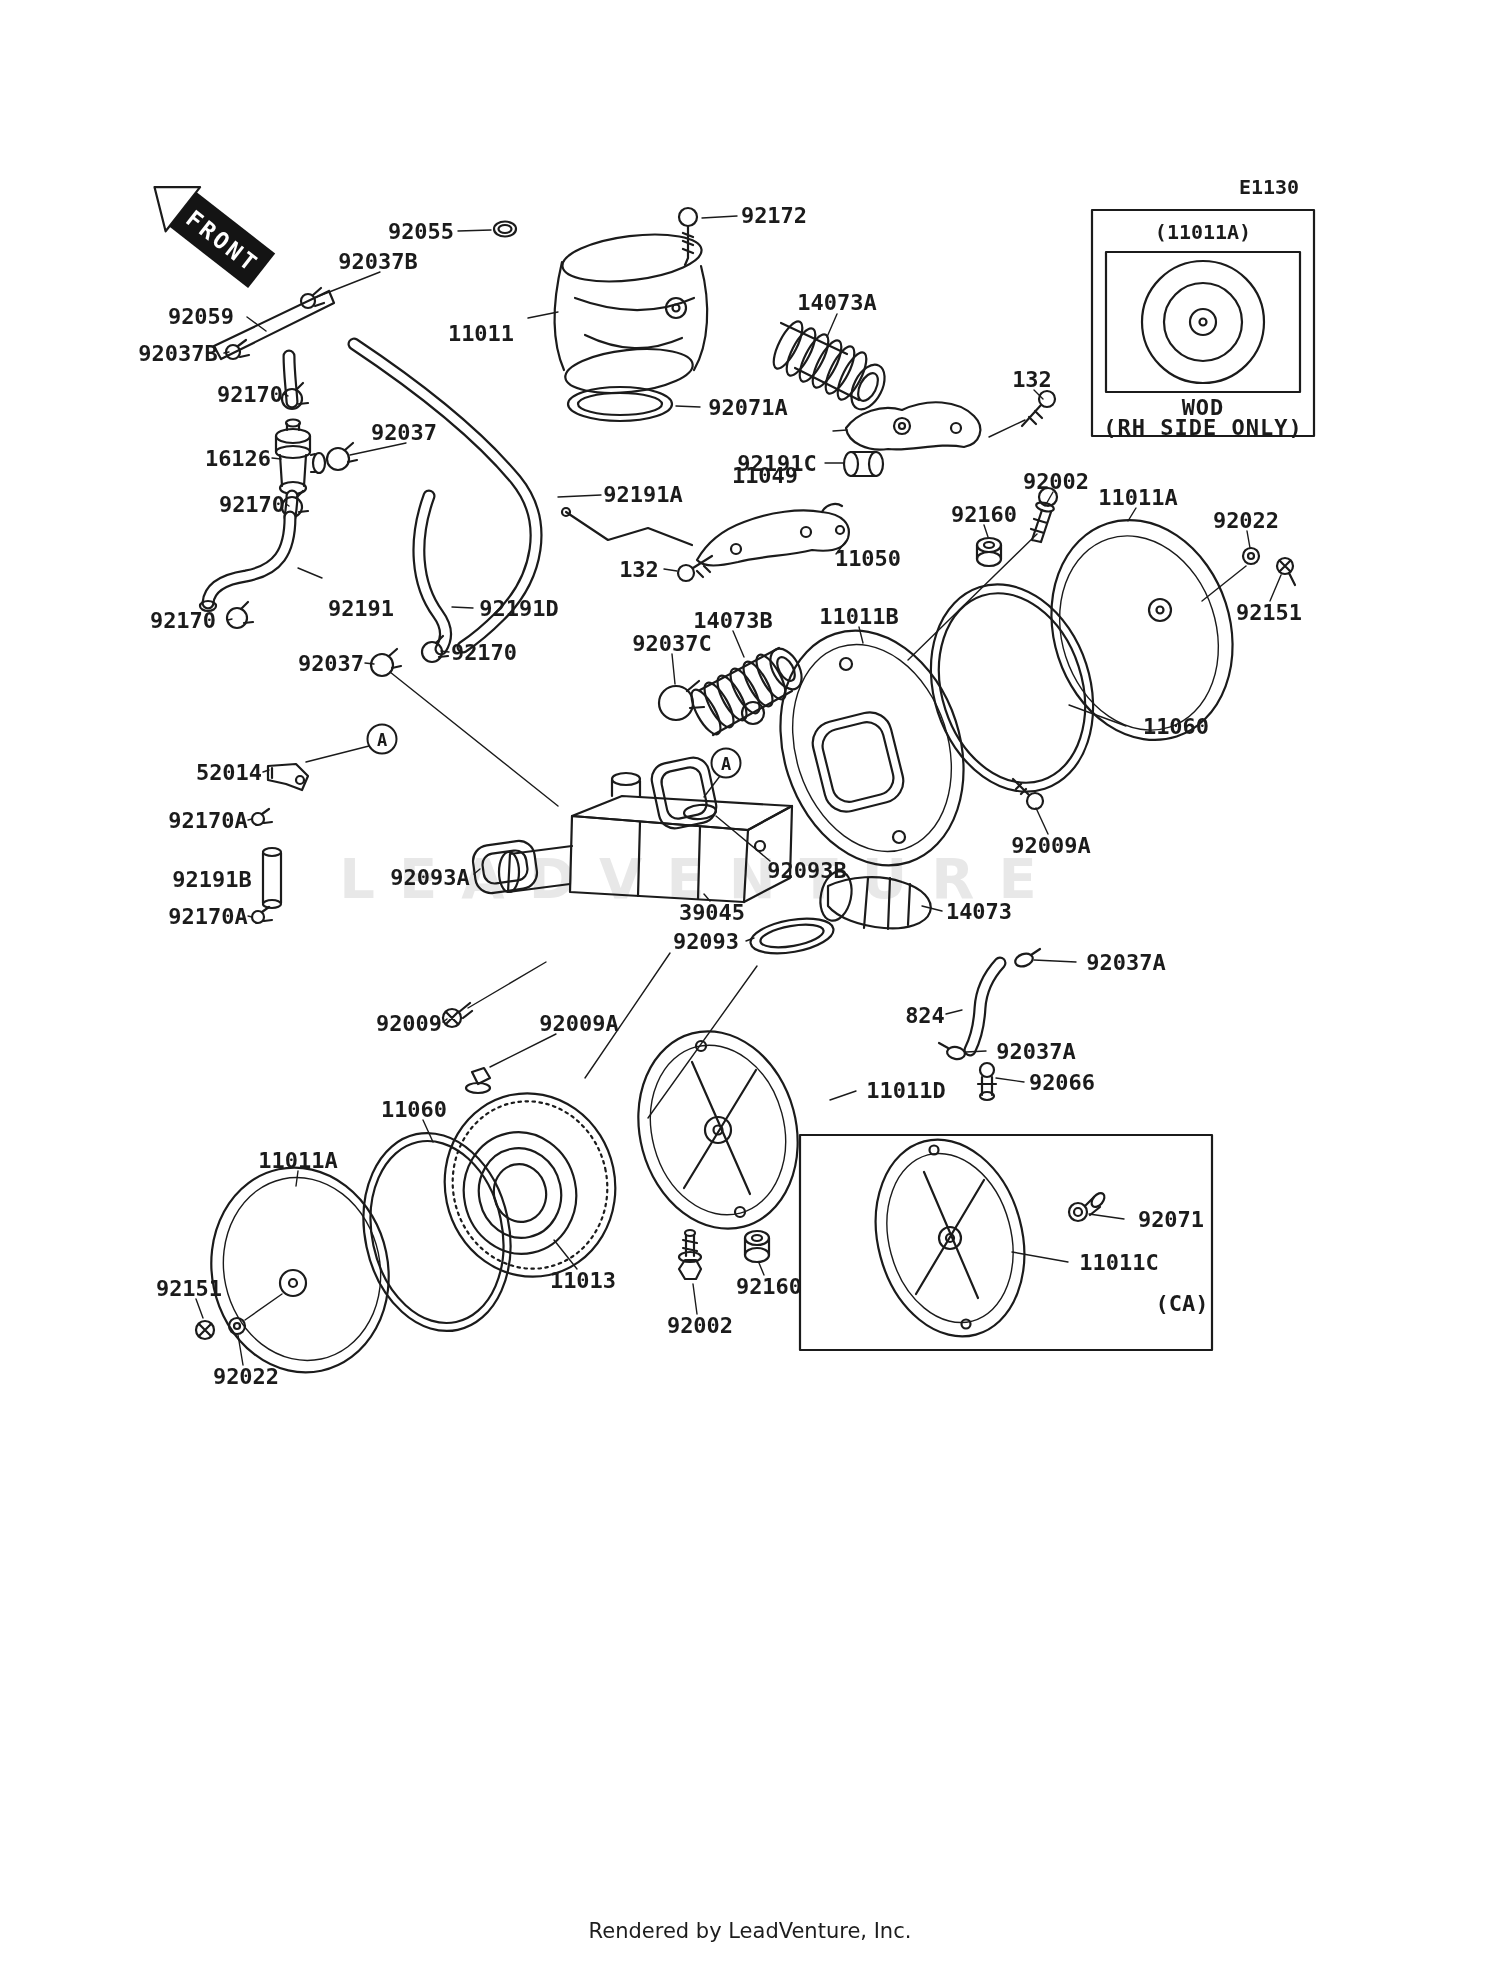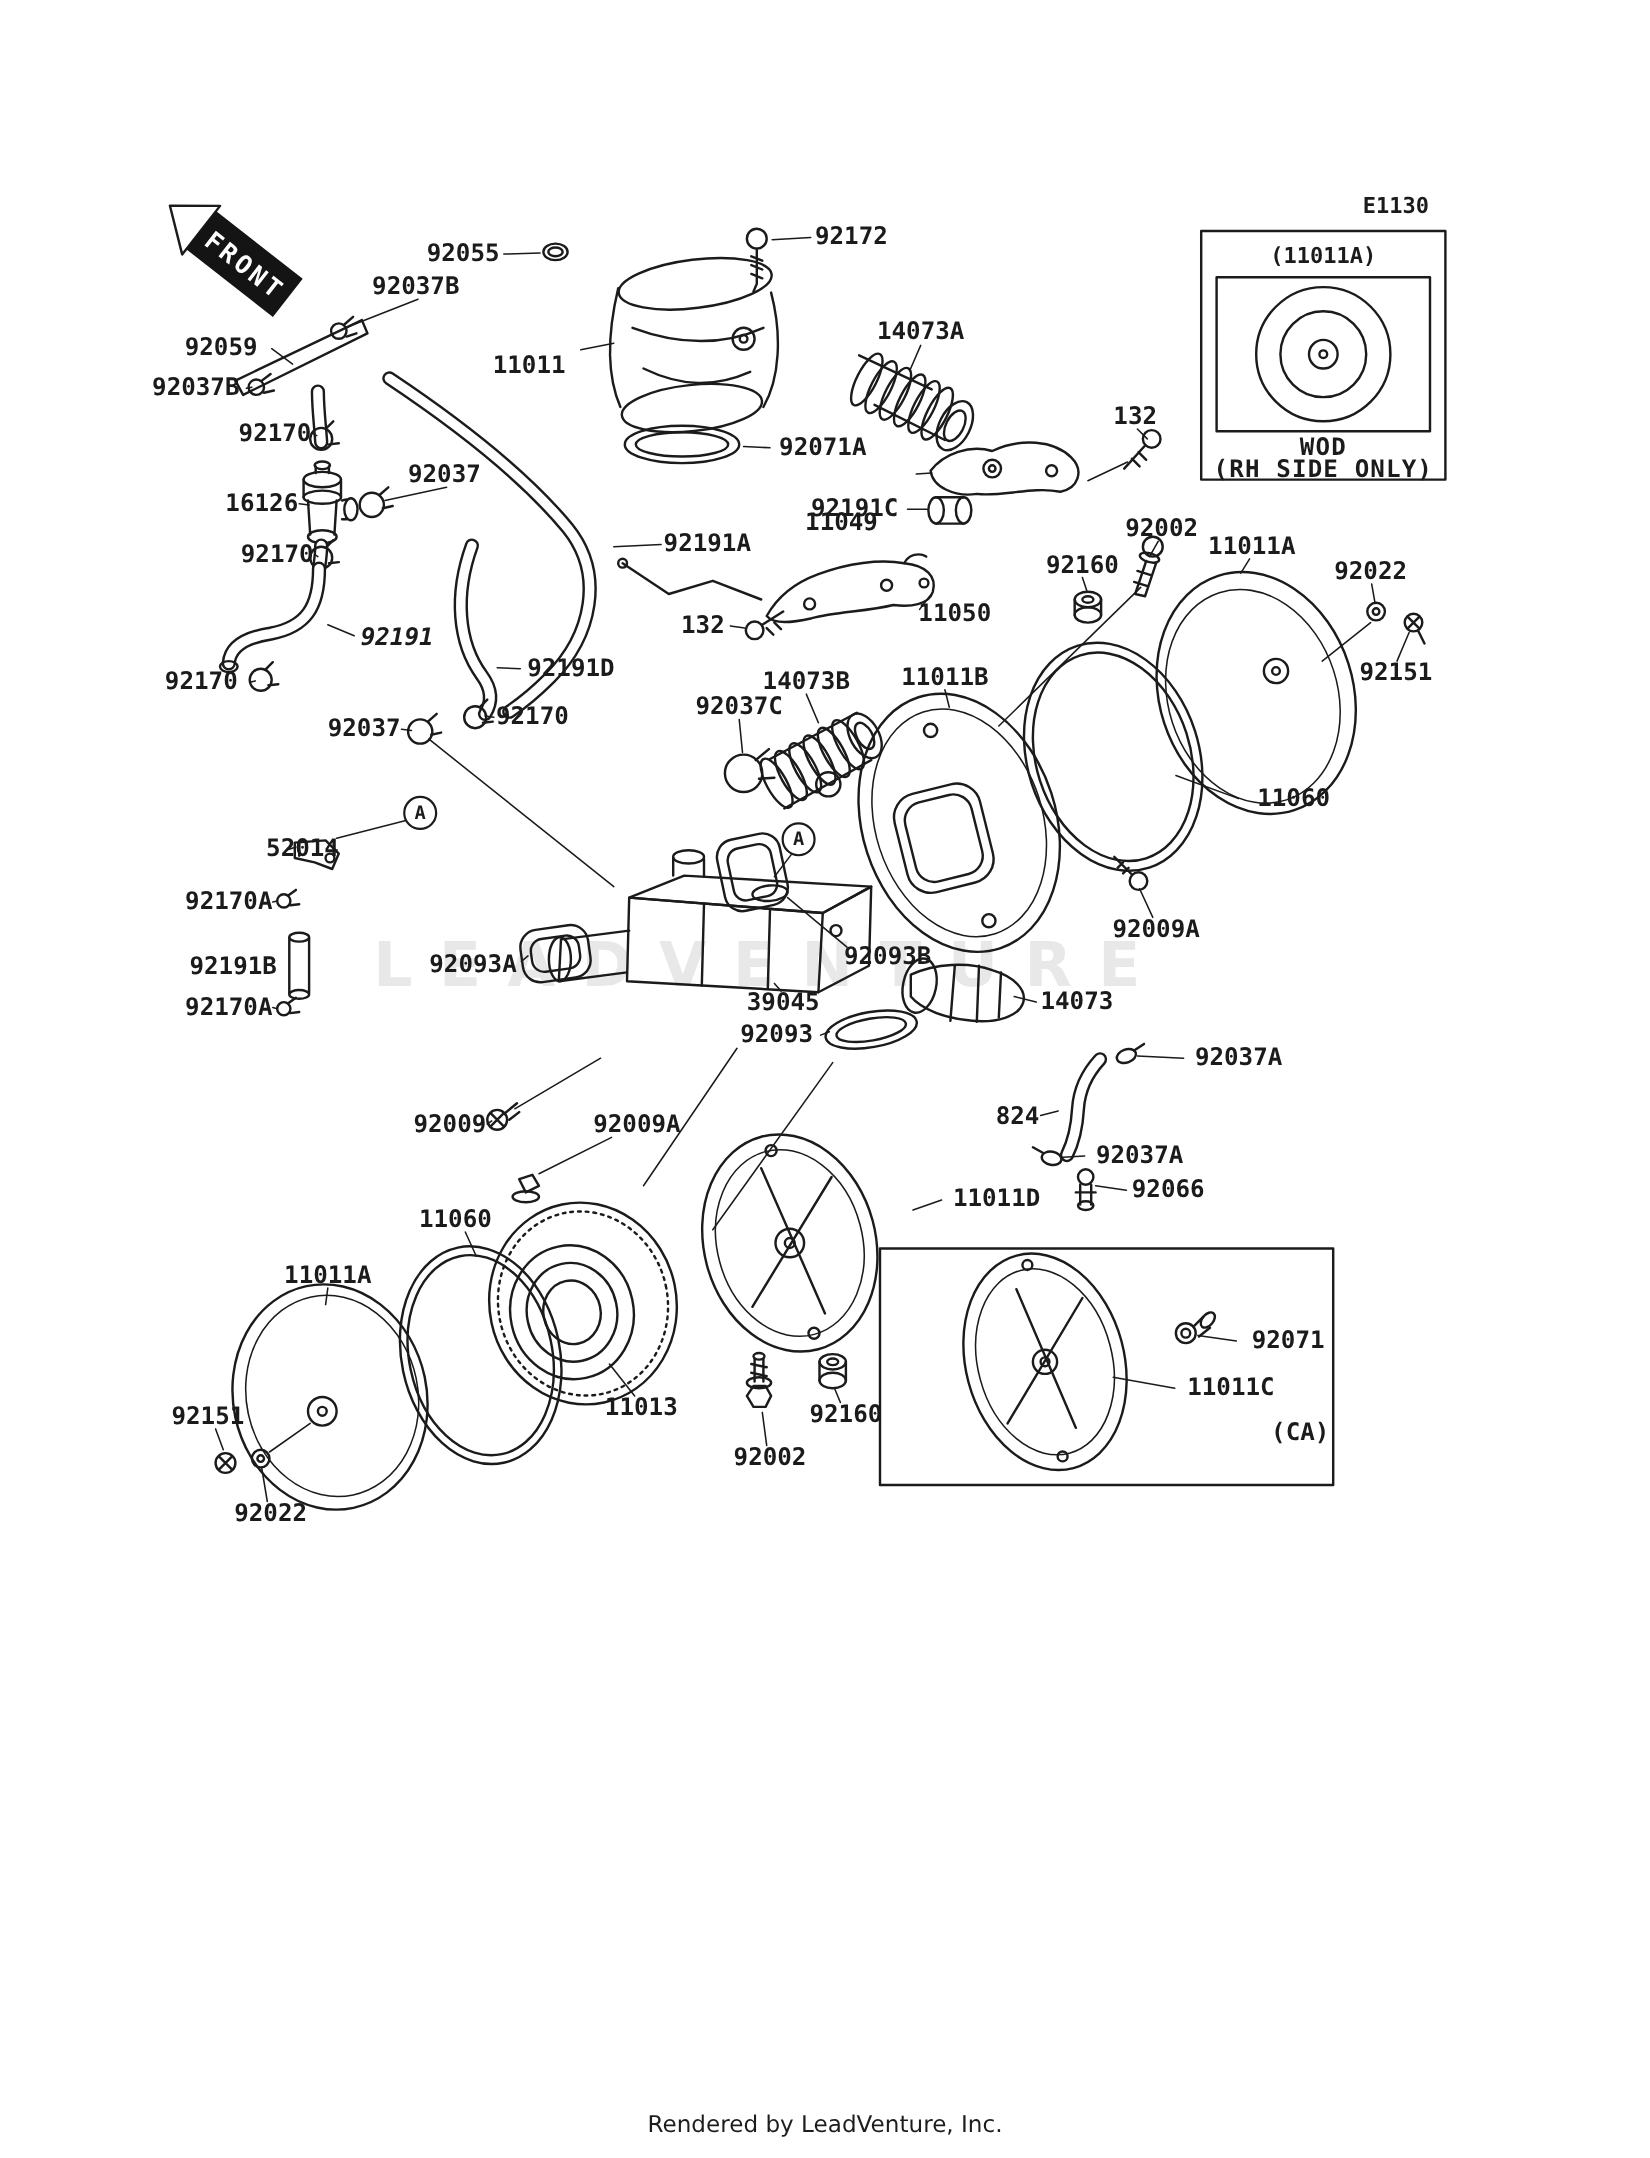--- a/index.html
+++ b/index.html
@@ -484,31 +484,31 @@
         <div class="plabel" style="left: 238px; top: 458px;">16126</div>
         <div class="plabel" style="left: 777px; top: 463px;">92191C</div>
         <div class="plabel" style="left: 1056px; top: 481px;">92002</div>
         <div class="plabel" style="left: 1138px; top: 497px;">11011A</div>
         <div class="plabel" style="left: 984px; top: 514px;">92160</div>
         <div class="plabel" style="left: 1246px; top: 520px;">92022</div>
         <div class="plabel" style="left: 252px; top: 504px;">92170</div>
         <div class="plabel" style="left: 643px; top: 494px;">92191A</div>
         <div class="plabel" style="left: 639px; top: 569px;">132</div>
         <div class="plabel" style="left: 868px; top: 558px;">11050</div>
-        <div class="plabel" style="left: 361px; top: 580px; font-style: italic;">92191</div>
+        <div class="plabel" style="left: 361px; top: 608px;">92191</div>
         <div class="plabel" style="left: 1269px; top: 612px;">92151</div>
         <div class="plabel" style="left: 183px; top: 620px;">92170</div>
         <div class="plabel" style="left: 519px; top: 608px;">92191D</div>
         <div class="plabel" style="left: 733px; top: 620px;">14073B</div>
         <div class="plabel" style="left: 859px; top: 616px;">11011B</div>
         <div class="plabel" style="left: 672px; top: 643px;">92037C</div>
         <div class="plabel" style="left: 484px; top: 652px;">92170</div>
         <div class="plabel" style="left: 331px; top: 663px;">92037</div>
         <div class="plabel" style="left: 1176px; top: 726px;">11060</div>
-        <div class="plabel" style="left: 229px; top: 772px; margin-left: 46px;">52014</div>
+        <div class="plabel" style="left: 229px; top: 772px;">52014</div>
         <div class="plabel" style="left: 1051px; top: 845px;">92009A</div>
         <div class="plabel" style="left: 208px; top: 820px;">92170A</div>
         <div class="plabel" style="left: 212px; top: 879px;">92191B</div>
         <div class="plabel" style="left: 208px; top: 916px;">92170A</div>
         <div class="plabel" style="left: 430px; top: 877px;">92093A</div>
         <div class="plabel" style="left: 807px; top: 870px;">92093B</div>
         <div class="plabel" style="left: 712px; top: 912px;">39045</div>
         <div class="plabel" style="left: 706px; top: 941px;">92093</div>
         <div class="plabel" style="left: 979px; top: 911px;">14073</div>
         <div class="plabel" style="left: 1126px; top: 962px;">92037A</div>

